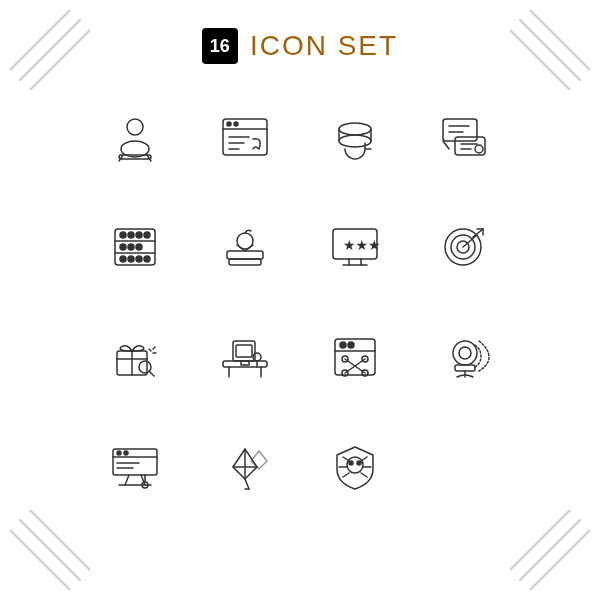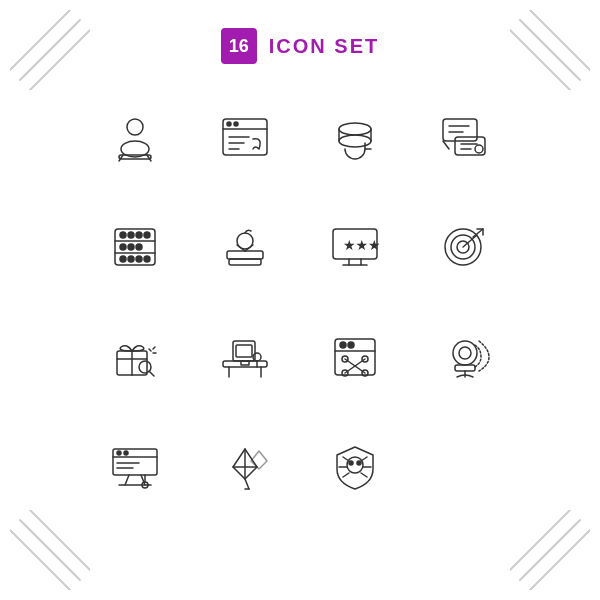--- a/index.html
+++ b/index.html
@@ -16,35 +16,35 @@
     .header {
       position: relative;
       z-index: 1;
       display: flex;
       align-items: center;
       justify-content: center;
       gap: 12px;
       padding: 28px 0 18px 0;
     }
     .badge {
-      background: #a21caf;
+      background: #000000;
       color: white;
       font-size: 18px;
       font-weight: bold;
       width: 36px;
       height: 36px;
       display: flex;
       align-items: center;
       justify-content: center;
       border-radius: 4px;
     }
     .header-title {
-      font-size: 20px;
-      font-weight: bold;
-      color: #a21caf;
+      font-size: 28px;
+      font-weight: normal;
+      color: #a16207;
       letter-spacing: 2px;
       text-transform: uppercase;
     }
 
     
     .icon-grid {
       position: relative;
       z-index: 1;
       display: grid;
       grid-template-columns: repeat(4, 1fr);

